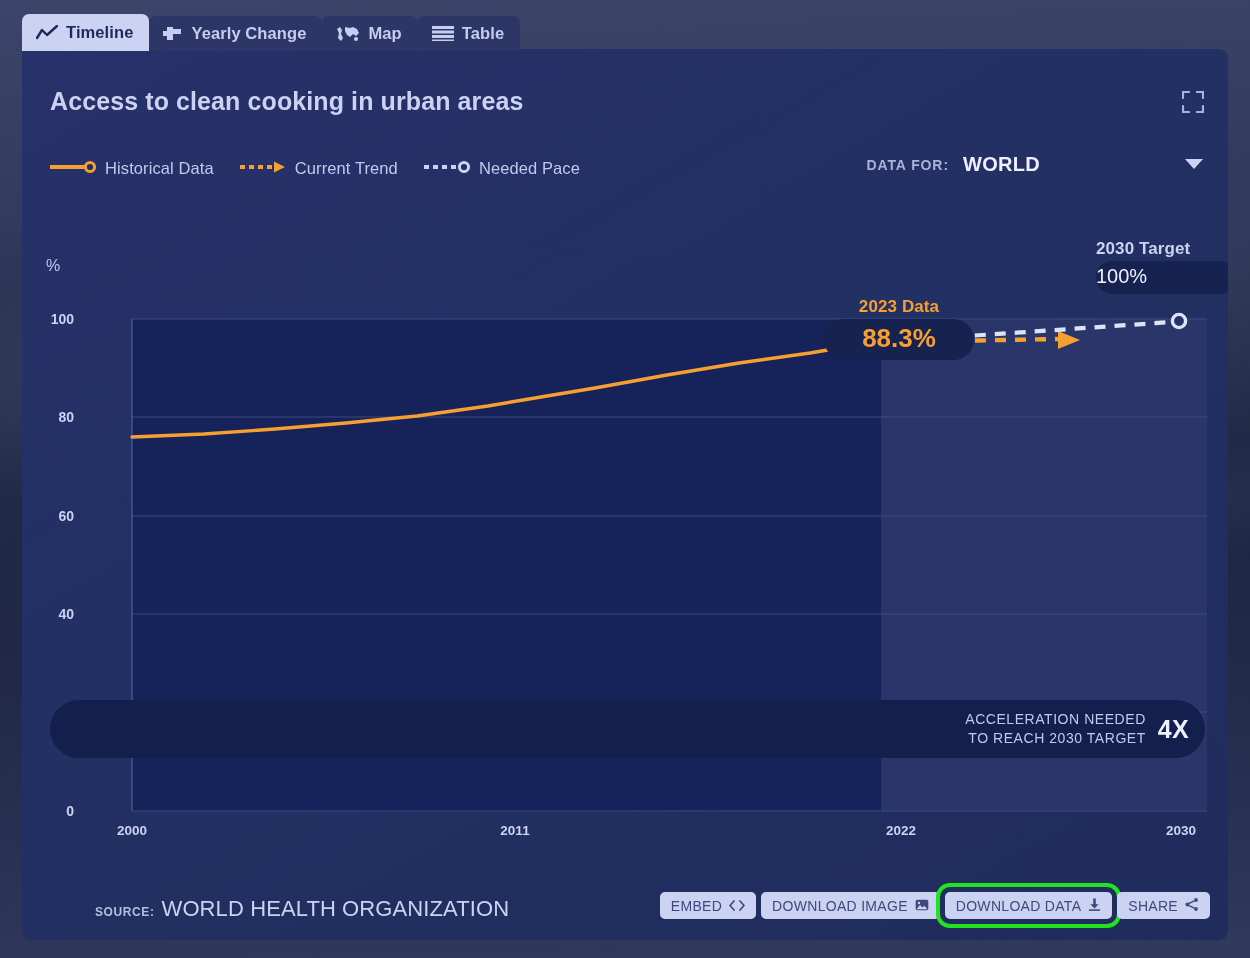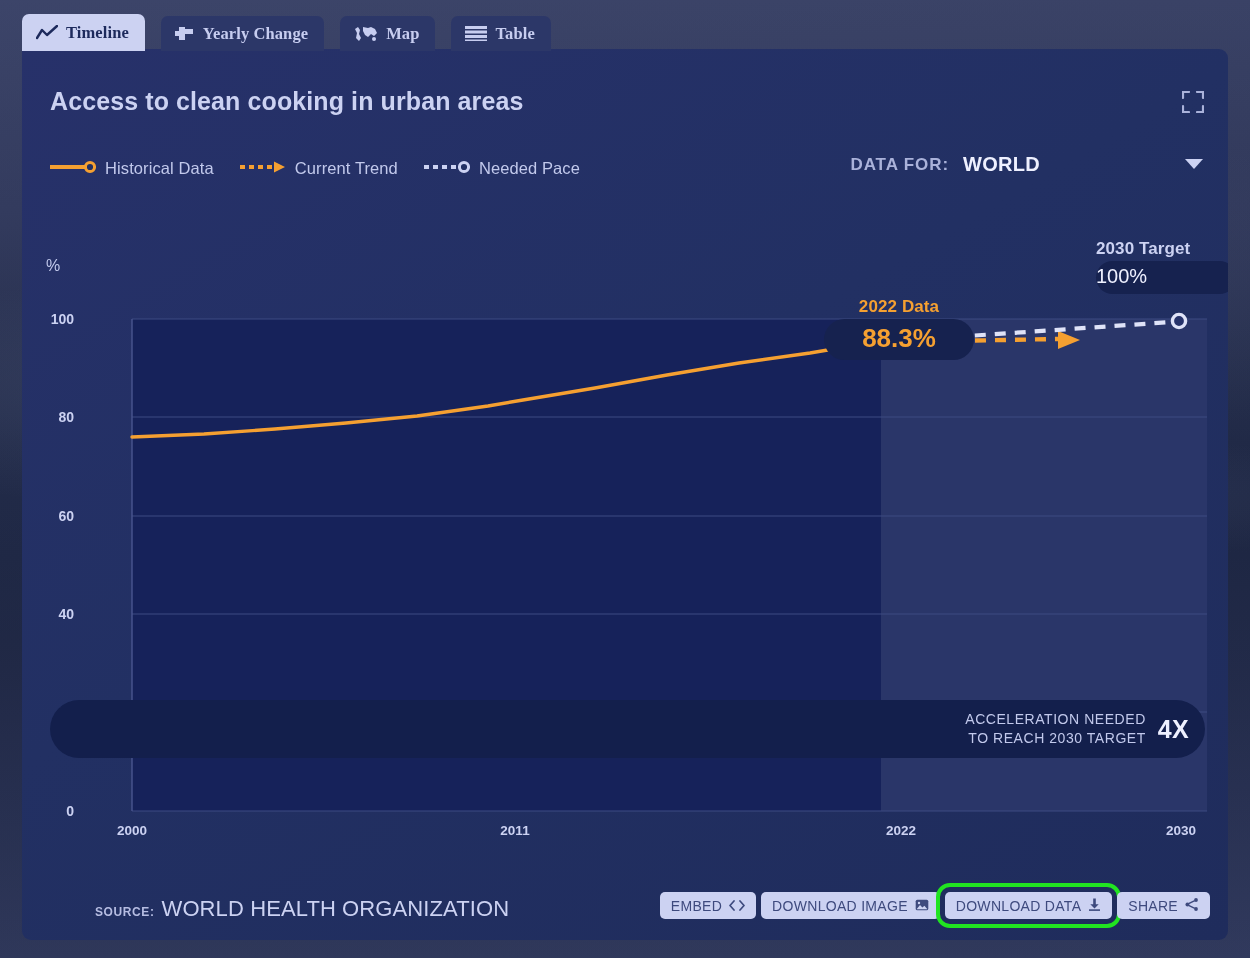--- a/index.html
+++ b/index.html
@@ -54,23 +54,22 @@
   }
 
   
   #tabbar {
     position: absolute;
     left: 0;
     top: 0;
     height: 39px;
     display: flex;
     align-items: flex-end;
-    gap: 16px;
+    gap: 0;
     z-index: 5;
-    font-family: Liberation Serif, serif;
   }
   .tab {
     height: 35px;
     display: flex;
     align-items: center;
     gap: 8px;
     padding: 0 16px 0 14px;
     border-radius: 7px 7px 0 0;
     background: #2c3768;
     color: #c7cdf0;
@@ -134,21 +133,21 @@
   #datafor {
     position: absolute;
     right: 24px;
     top: 104px;
     display: flex;
     align-items: center;
     gap: 14px;
     cursor: pointer;
   }
   #datafor-label {
-    font-size: 17px;
+    font-size: 14px;
     font-weight: bold;
     color: #aab2da;
     letter-spacing: .9px;
   }
   #datafor-value {
     font-size: 20px;
     font-weight: bold;
     color: #eef0ff;
     letter-spacing: .3px;
   }
@@ -443,21 +442,21 @@
       </svg>
 
       <div style="position:absolute;left:0;top:588px;width:1206px;height:30px;">
         <div class="xtick" style="left:110px;">2000</div>
         <div class="xtick" style="left:493px;">2011</div>
         <div class="xtick" style="left:879px;">2022</div>
         <div class="xtick" style="left:1159px;">2030</div>
       </div>
 
       <div id="co2022">
-        <div class="co-t">2022 Data</div>
+        <div class="co-t">2023 Data</div>
         <div class="co-pill">88.3%</div>
       </div>
 
       <div id="co2030">
         <div class="co-t">2030 Target</div>
         <div class="co-pill">100%</div>
       </div>
 
     </div>
 

